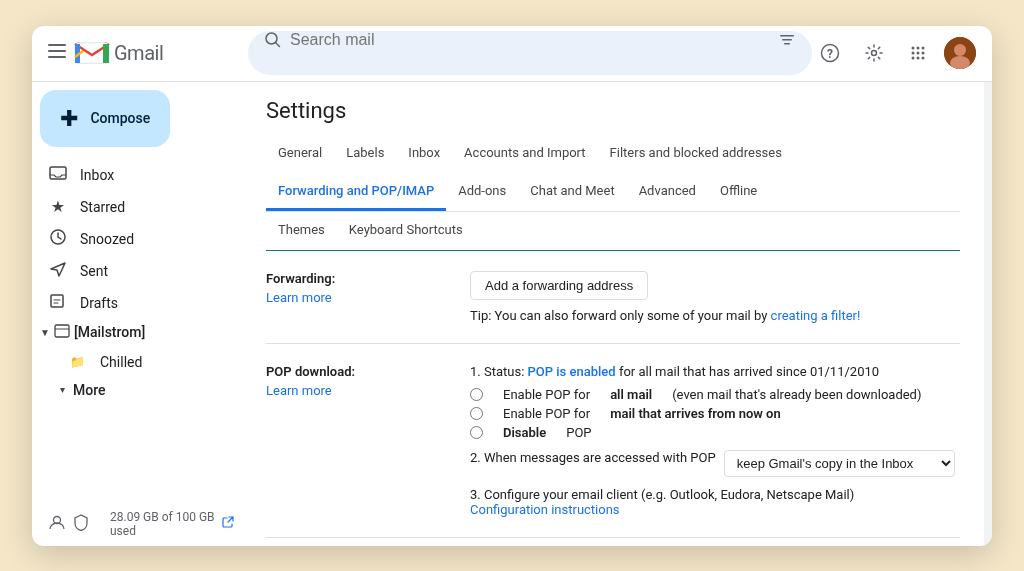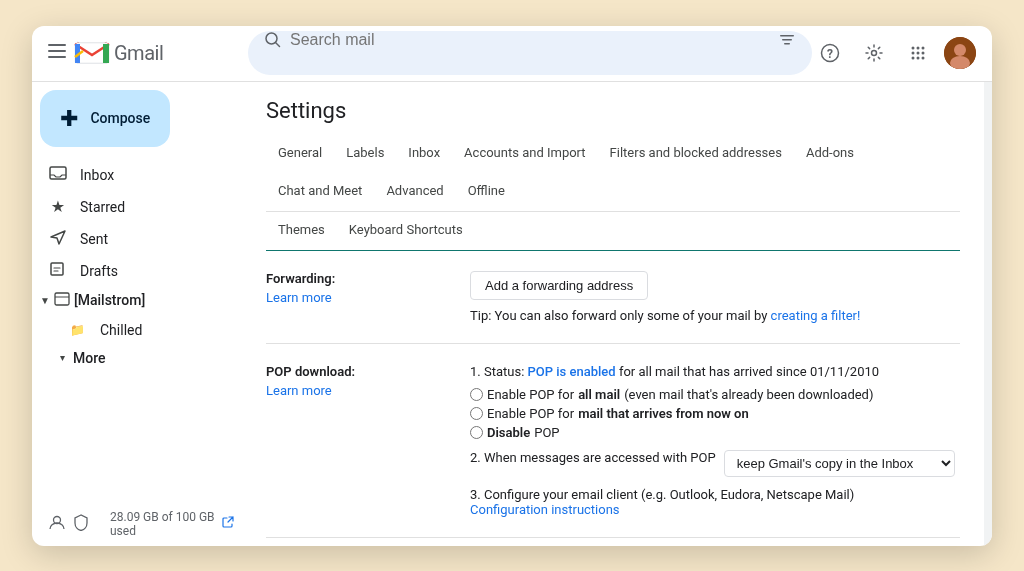--- a/index.html
+++ b/index.html
@@ -211,21 +211,21 @@
       font-size: 13px;
       color: #202124;
       cursor: pointer;
       margin-bottom: 8px;
     }
     .tip-text { font-size: 13px; color: #202124; }
     .link { color: #1a73e8; cursor: pointer; }
     .pop-status { margin-bottom: 8px; }
     .pop-enabled { color: #1a73e8; font-weight: 500; }
     .radio-row {
-      display: flex; gap: 4px;
+      display: flex; gap: 20px;
       margin-bottom: 4px; font-size: 13px; color: #202124;
     }
     .radio-row input[type=radio] { margin: 0; cursor: pointer; }
     .bold { font-weight: 600; }
     .pop-when-row {
       display: flex; align-items: flex-start; gap: 8px;
       margin: 10px 0 6px 0; font-size: 13px;
     }
     .select-inbox {
       border: 1px solid #dadce0;
@@ -364,20 +364,29 @@
               <svg width="18" height="18" viewBox="0 0 18 18" fill="none">
                 <rect x="1" y="3" width="16" height="12" rx="1.5" stroke="#444746" stroke-width="1.5"></rect>
                 <path d="M1 11h4l2 2h4l2-2h4" stroke="#444746" stroke-width="1.2"></path>
               </svg>
             </span>
             <span class="nav-label">Inbox</span>
           </div>
           <div class="nav-item">
             <span class="nav-icon">★</span>
             <span class="nav-label">Starred</span>
+          </div>
+          <div class="nav-item">
+            <span class="nav-icon">
+              <svg width="18" height="18" viewBox="0 0 18 18" fill="none">
+                <circle cx="9" cy="9" r="7" stroke="#444746" stroke-width="1.5"></circle>
+                <path d="M9 5v4l3 2" stroke="#444746" stroke-width="1.5" stroke-linecap="round"></path>
+              </svg>
+            </span>
+            <span class="nav-label">Snoozed</span>
           </div>
           <div class="nav-item">
             <span class="nav-icon">
               <svg width="18" height="18" viewBox="0 0 18 18" fill="none">
                 <path d="M2 9L16 3L10 16L8 10L2 9Z" stroke="#444746" stroke-width="1.5" stroke-linejoin="round"></path>
               </svg>
             </span>
             <span class="nav-label">Sent</span>
           </div>
           <div class="nav-item">
@@ -439,20 +448,21 @@
 
     <div class="content-area">
       <div class="settings-header">
         <div class="settings-title">Settings</div>
         <div class="tabs-row">
           <a class="tab">General</a>
           <a class="tab">Labels</a>
           <a class="tab">Inbox</a>
           <a class="tab">Accounts and Import</a>
           <a class="tab">Filters and blocked addresses</a>
+          <a class="tab active">Forwarding and POP/IMAP</a>
           <a class="tab">Add-ons</a>
           <a class="tab">Chat and Meet</a>
           <a class="tab">Advanced</a>
           <a class="tab">Offline</a>
         </div>
         <div class="tabs-row2">
           <a class="tab">Themes</a>
           <a class="tab">Keyboard Shortcuts</a>
         </div>
       </div>

